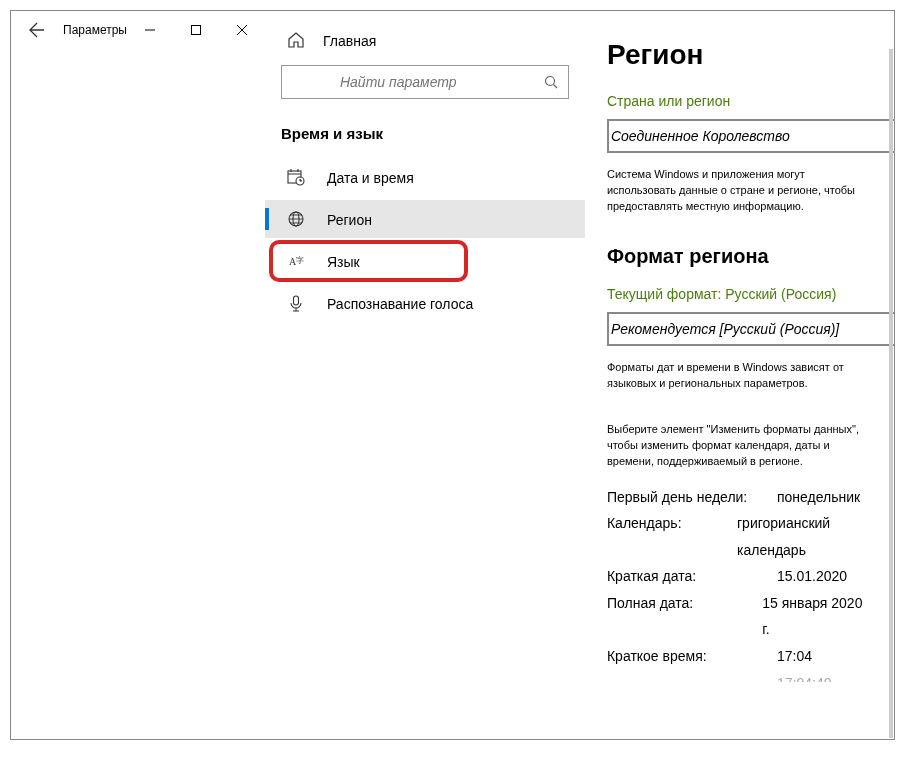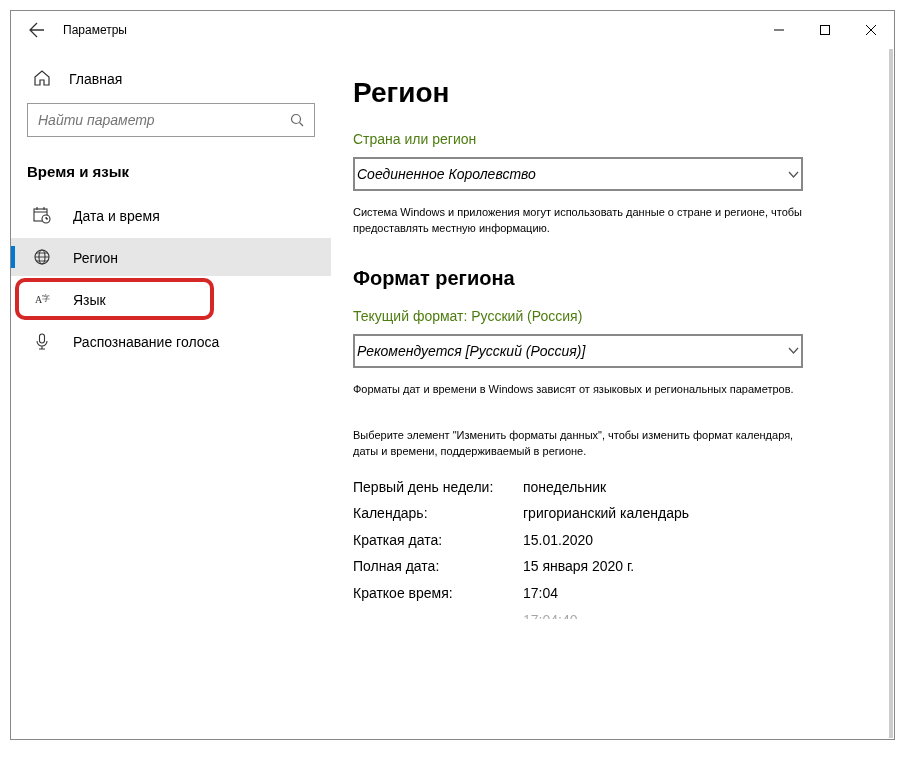--- a/index.html
+++ b/index.html
@@ -13,21 +13,20 @@
       overflow: hidden;
       position: relative;
     }
     .window {
       width: 885px;
       height: 730px;
       margin: 10px;
       border: 1px solid #888;
       background: #fff;
       display: flex;
-      flex-direction: column;
       position: relative;
     }
     .titlebar {
       height: 38px;
       display: flex;
       align-items: center;
       padding-left: 6px;
       border-bottom: none;
     }
     .back-btn {
@@ -90,20 +89,21 @@
       padding: 0 10px;
     }
     .search-box input {
       flex: 1;
       border: none;
       outline: none;
       font-size: 14px;
       font-style: italic;
       color: #666;
       background: transparent;
+      margin-left: 48px;
     }
     .search-box .search-icon {
       font-size: 14px;
       color: #666;
     }
     .category-header {
       font-size: 15px;
       font-weight: 600;
       padding: 8px 16px 16px 16px;
       color: #000;

